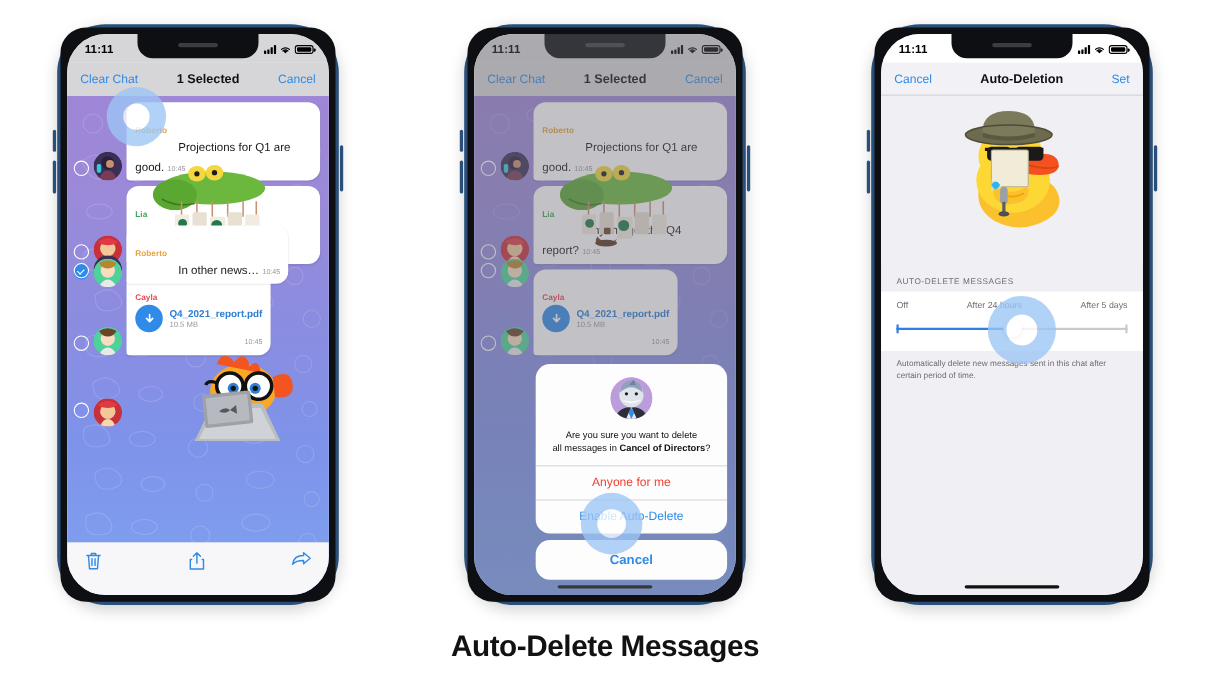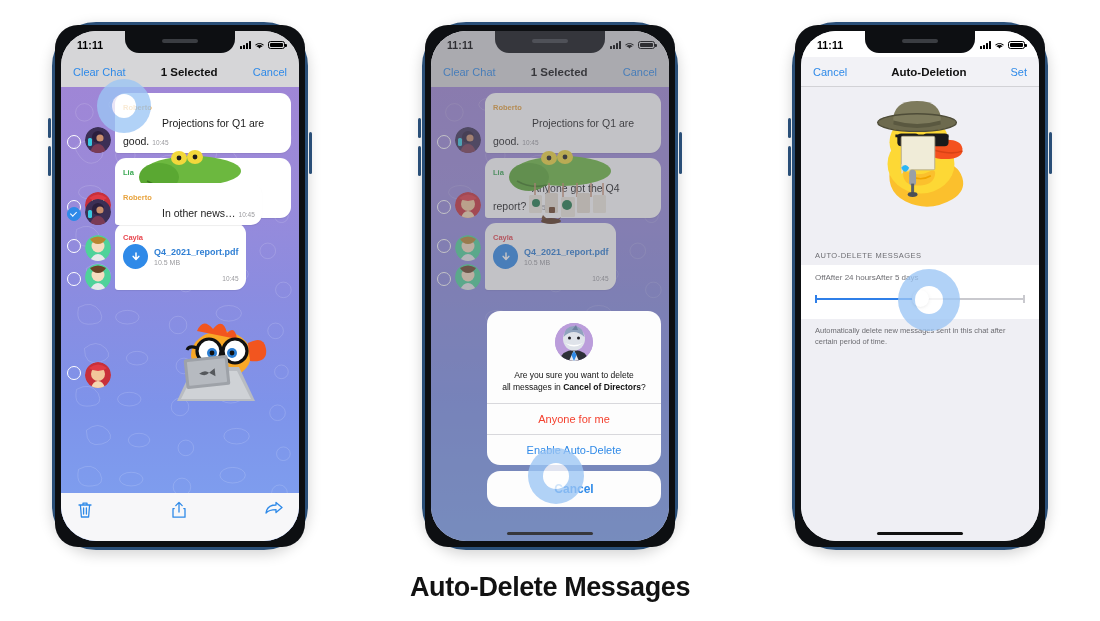--- a/index.html
+++ b/index.html
@@ -110,21 +110,21 @@
     content: ''; width: 5px; height: 2.5px;
     border-left: 1.6px solid #fff; border-bottom: 1.6px solid #fff;
     transform: rotate(-45deg) translate(0px,-1px);
   }
   .avatar {
     width: 26px; height: 26px; border-radius: 50%; flex: 0 0 auto;
     overflow: hidden; position: relative;
   }
   .bubble {
     background: #fff; border-radius: 11px; border-bottom-left-radius: 3px;
-    padding: 10px 7px 4px 8px; max-width: 178px; position: relative;
+    padding: 21px 7px 4px 8px; max-width: 178px; position: relative;
     box-shadow: 0 1px 1px rgba(0,0,0,.07);
   }
   .sender { font-size: 7.5px; font-weight: bold; line-height: 10px; }
   .btext { font-size: 10.5px; color: #1b1b1b; line-height: 14px; display: inline; margin-left: 39px; }
   .btime { font-size: 6.5px; color: #9a9a9e; display: inline; margin-left: 3px; vertical-align: baseline; }
 
   .file-row { display: flex; align-items: center; gap: 6px; padding-top: 1px; }
   .file-dl {
     width: 25px; height: 25px; border-radius: 50%; background: #2f8ae8;
     display: flex; align-items: center; justify-content: center; flex:0 0 auto;
@@ -186,21 +186,21 @@
   }
 
   
   .settings { position: absolute; left:0; right:0; top: 56px; bottom: 0; background: #efeff4; }
   .hero { height: 152px; background: #efeff4; position: relative; }
   .section-header {
     font-size: 7.5px; color: #6d6d72; letter-spacing: .5px;
     padding: 12px 14px 5px; text-transform: uppercase;
   }
   .slider-card { background: #fff; padding: 8px 14px 14px; }
-  .slider-labels { display: flex; justify-content: flex-start; font-size: 8px; color: #6f6f74; margin-bottom: 11px; }
+  .slider-labels { display: flex; justify-content: space-between; font-size: 8px; color: #6f6f74; margin-bottom: 11px; }
   .slider-track-wrap { position: relative; height: 12px; }
   .slider-track {
     position: absolute; top: 5px; left: 0; right: 0; height: 1.6px; background: #c9c9ce;
   }
   .slider-fill { position: absolute; top: 5px; left: 0; height: 1.6px; background: #2f7fe8; }
   .slider-tick { position: absolute; top: 1.5px; width: 1.6px; height: 8px; background: #c9c9ce; }
   .slider-tick.on { background: #2f7fe8; }
   .slider-knob {
     position: absolute; top: -3px; width: 17px; height: 17px; border-radius: 50%;
     background: #fff; box-shadow: 0 1px 3px rgba(0,0,0,.3); z-index: 5;
@@ -658,21 +658,21 @@
                     <circle cx="13" cy="11" r="6.5" fill="#f7dcc0"></circle>
                     <path d="M5 4 q8-5 16 0 q-3 5-8 5 q-5 0-8-5Z" fill="#b8862f"></path>
                     <path d="M5 26 q3-7 8-7 q5 0 8 7Z" fill="#e9e9ea"></path>
                   </svg>
               </div>
             </div>
           </div>
         </div>
 
         <div class="dim"></div>
-        <div class="sheet" style="bottom:34px;padding-left:48px;">
+        <div class="sheet" style="bottom:14px;padding-left:48px;">
           <div class="sheet-card">
             <div class="sheet-head">
               <div class="sheet-avatar">
                 <svg viewBox="0 0 38 38" width="38" height="38">
                   <circle cx="19" cy="19" r="19" fill="#bb9ddb"></circle>
                   <path d="M4 38 q3 -11 15 -11 q12 0 15 11Z" fill="#2d2f38"></path>
                   <path d="M19 27 l-5 11 h10Z" fill="#e8e8ee"></path>
                   <path d="M19 28 l-2.6 4 l2.6 6 l2.6 -6Z" fill="#2f8ae8"></path>
                   <ellipse cx="19" cy="16" rx="11" ry="11.5" fill="#dfe3ea"></ellipse>
                   <path d="M8.5 14 q10 -10 21 0 q-2 -11 -10.5 -11 Q10 3 8.5 14Z" fill="#8fa2bd"></path>

